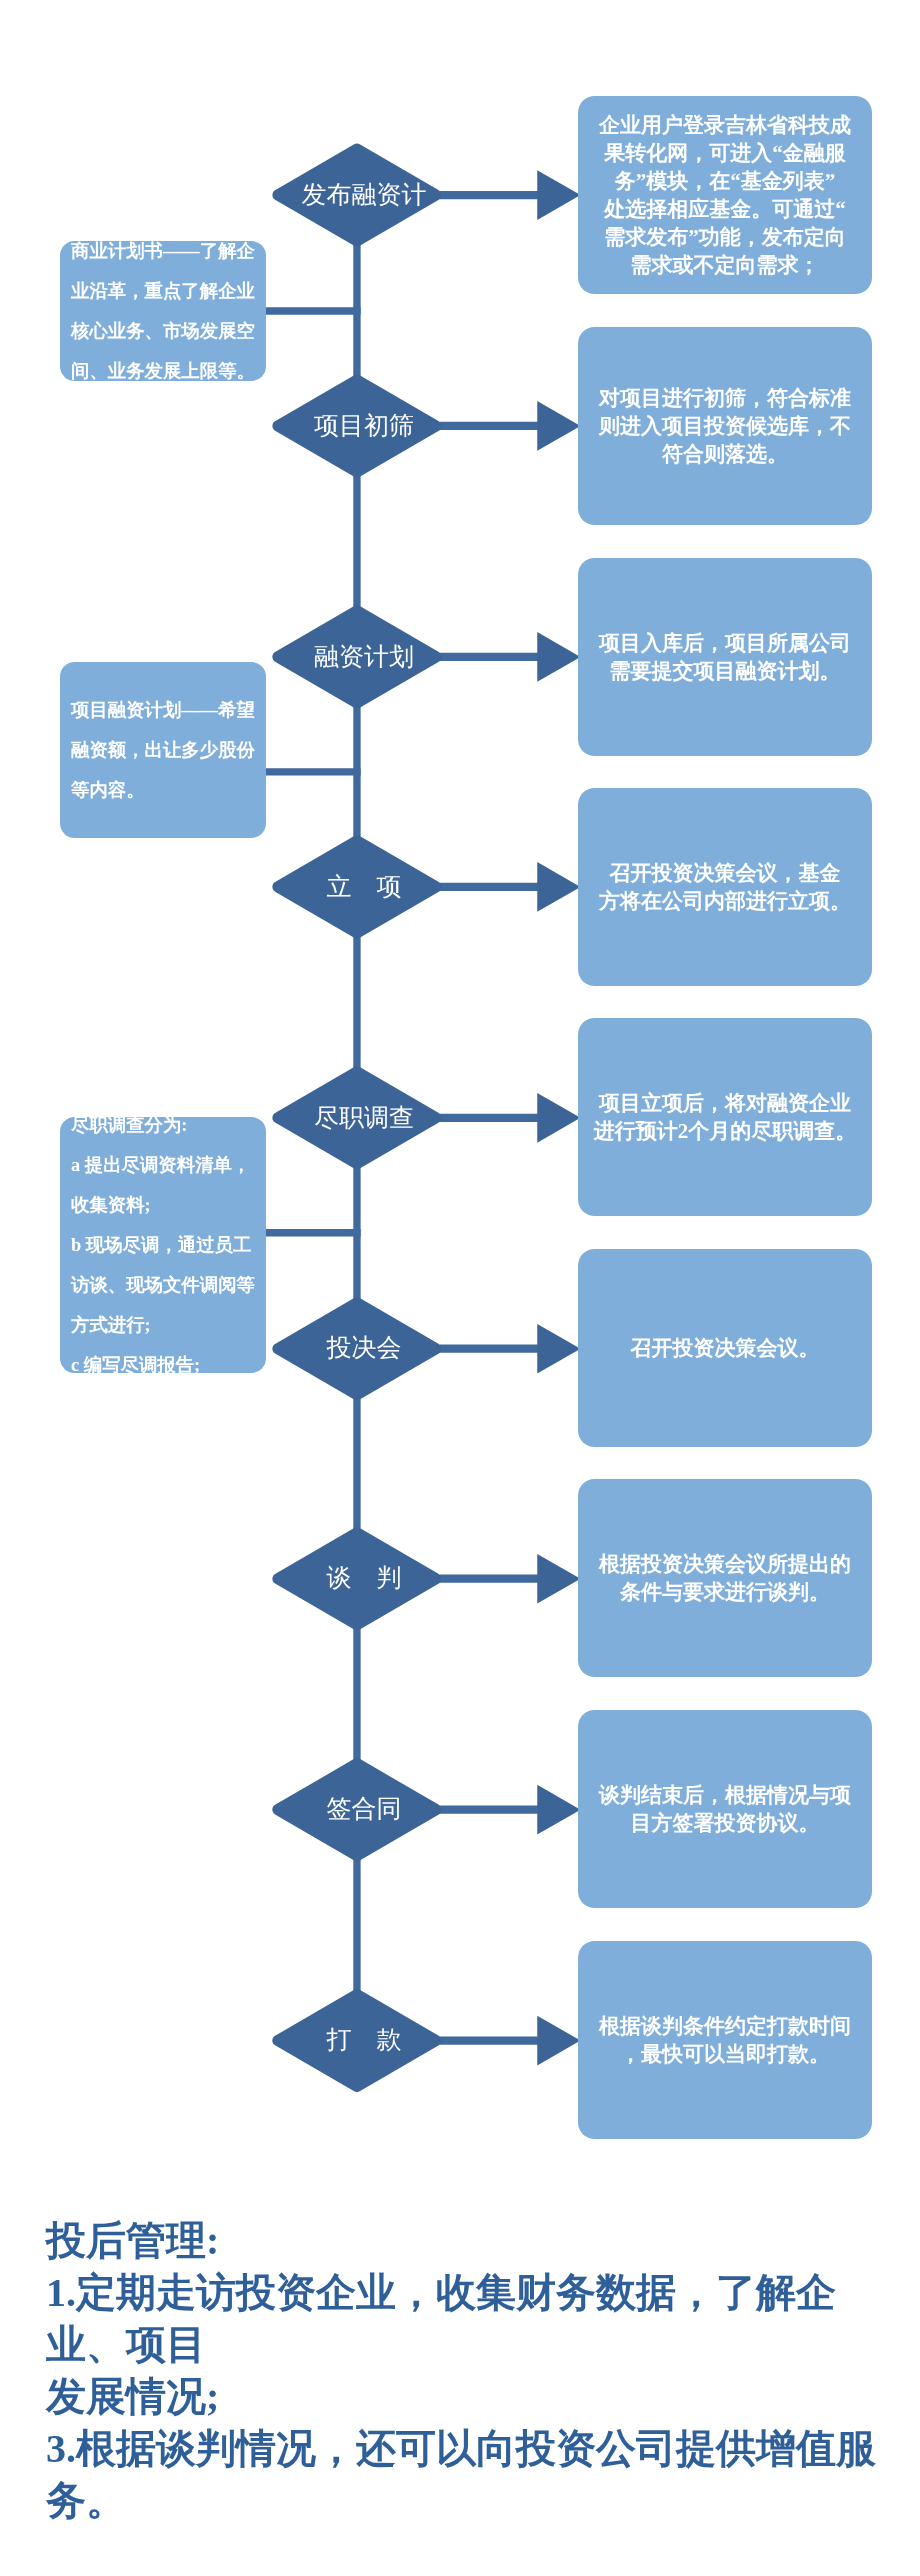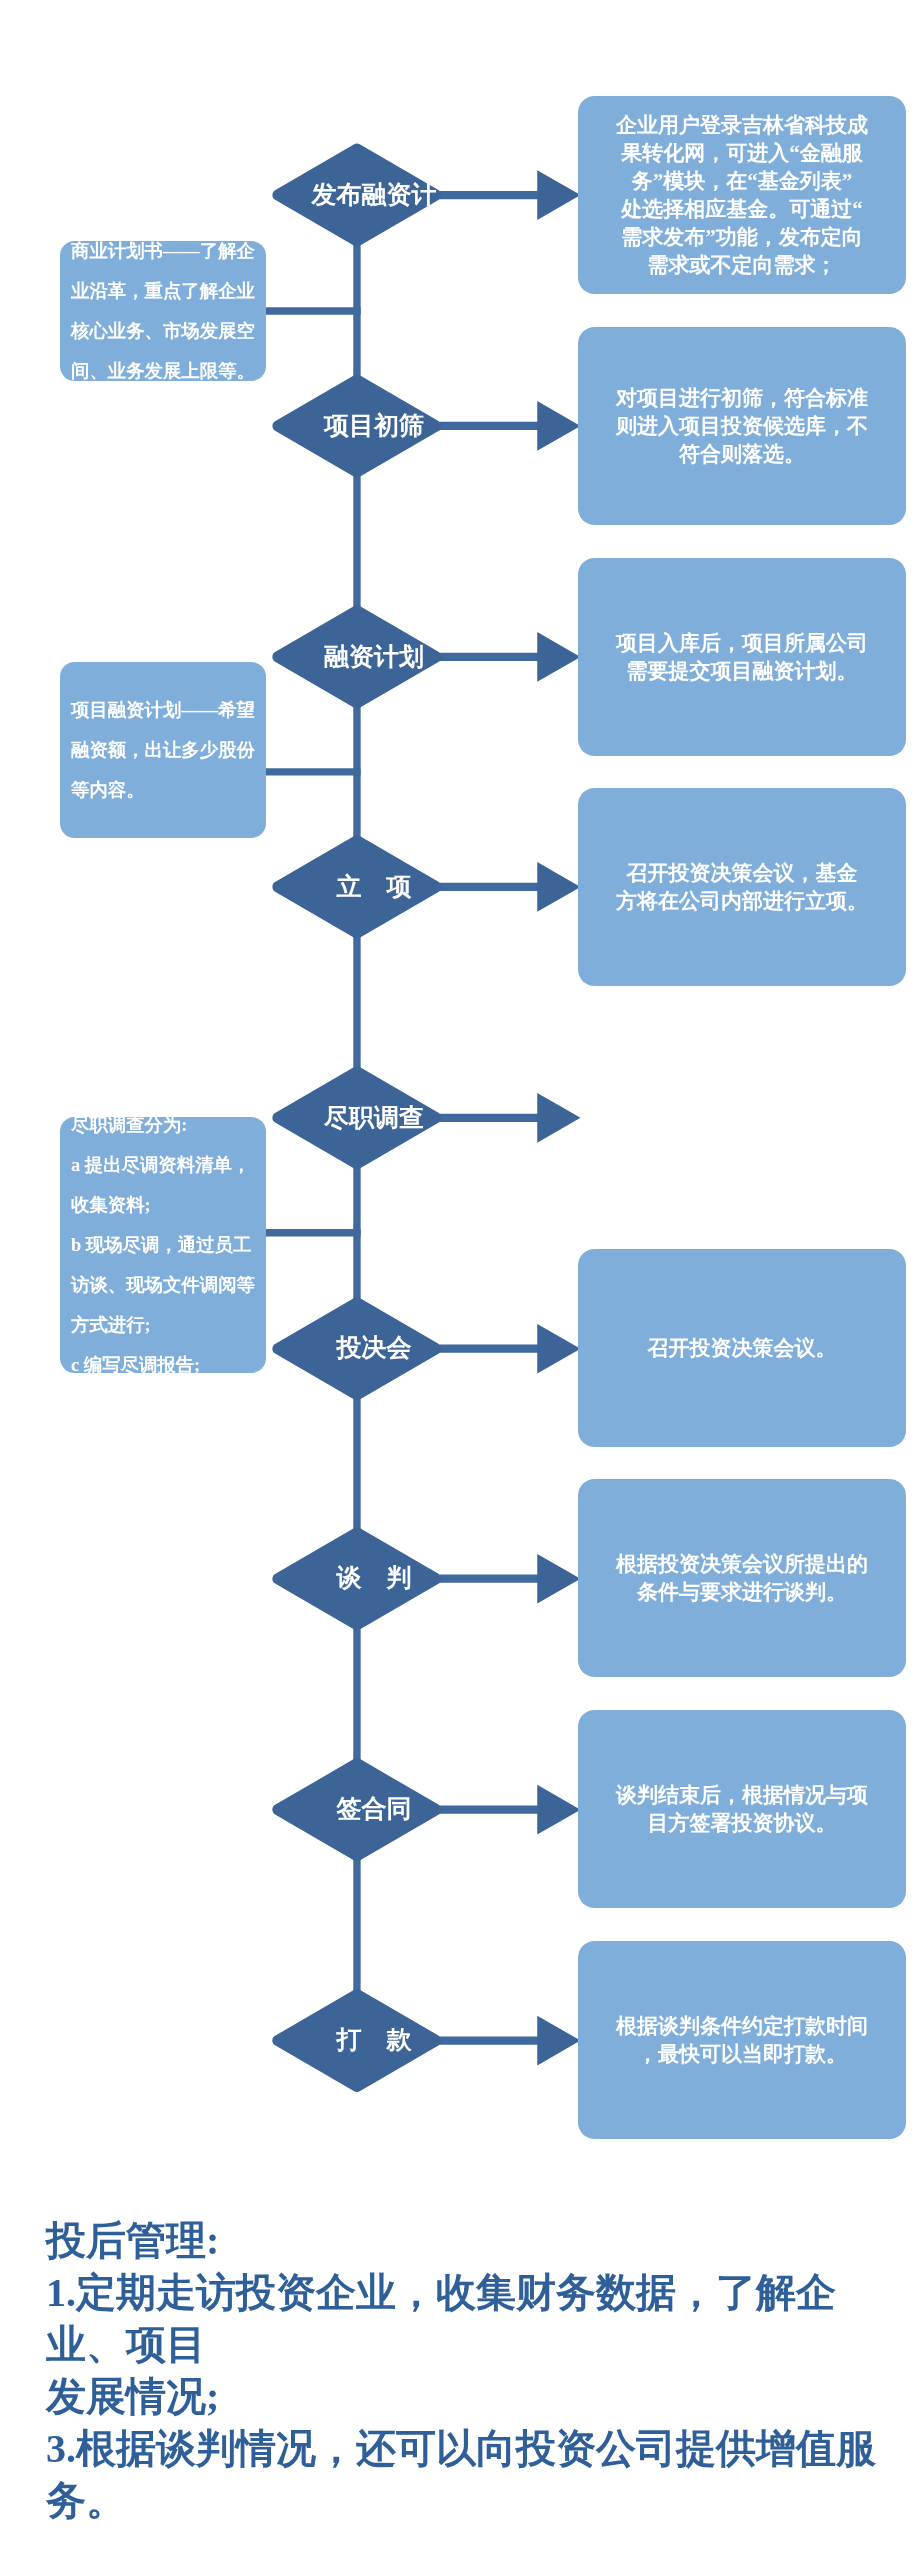--- a/index.html
+++ b/index.html
@@ -35,34 +35,34 @@
   .shaft{stroke-width:9;}
   .head{fill:var(--shape-dark);}
   .diamond{
     fill:var(--shape-dark);
     stroke:var(--shape-dark);
     stroke-width:12;
     stroke-linejoin:round;
   }
   .diamond-label{
     position:absolute;
-    left:282px;
+    left:272px;
     width:184px;
     height:40px;
     line-height:40px;
     text-align:center;
     color:var(--text-on-shape);
     font-size:25px;
-    font-weight:bold;
+    font-weight:normal;
     white-space:pre-line;
   }
   .desc-box{
     position:absolute;
     left:578px;
-    width:328px;
+    width:294px;
     height:198px;
     background:var(--box-light);
     border-radius:16.6px;
     display:flex;
     align-items:center;
     justify-content:center;
     box-sizing:border-box;
     padding:0 2px;
   }
   .desc-text{
@@ -171,20 +171,24 @@
 符合则落选。</div>
   </div>
   <div class="desc-box" style="top:558px">
     <div class="desc-text">项目入库后，项目所属公司
 需要提交项目融资计划。</div>
   </div>
   <div class="desc-box" style="top:788px">
     <div class="desc-text">召开投资决策会议，基金
 方将在公司内部进行立项。</div>
   </div>
+  <div class="desc-box" style="top:1018px">
+    <div class="desc-text">项目立项后，将对融资企业
+进行预计2个月的尽职调查。</div>
+  </div>
   <div class="desc-box" style="top:1249px">
     <div class="desc-text">召开投资决策会议。</div>
   </div>
   <div class="desc-box" style="top:1479px">
     <div class="desc-text">根据投资决策会议所提出的
 条件与要求进行谈判。</div>
   </div>
   <div class="desc-box" style="top:1710px">
     <div class="desc-text">谈判结束后，根据情况与项
 目方签署投资协议。</div>

